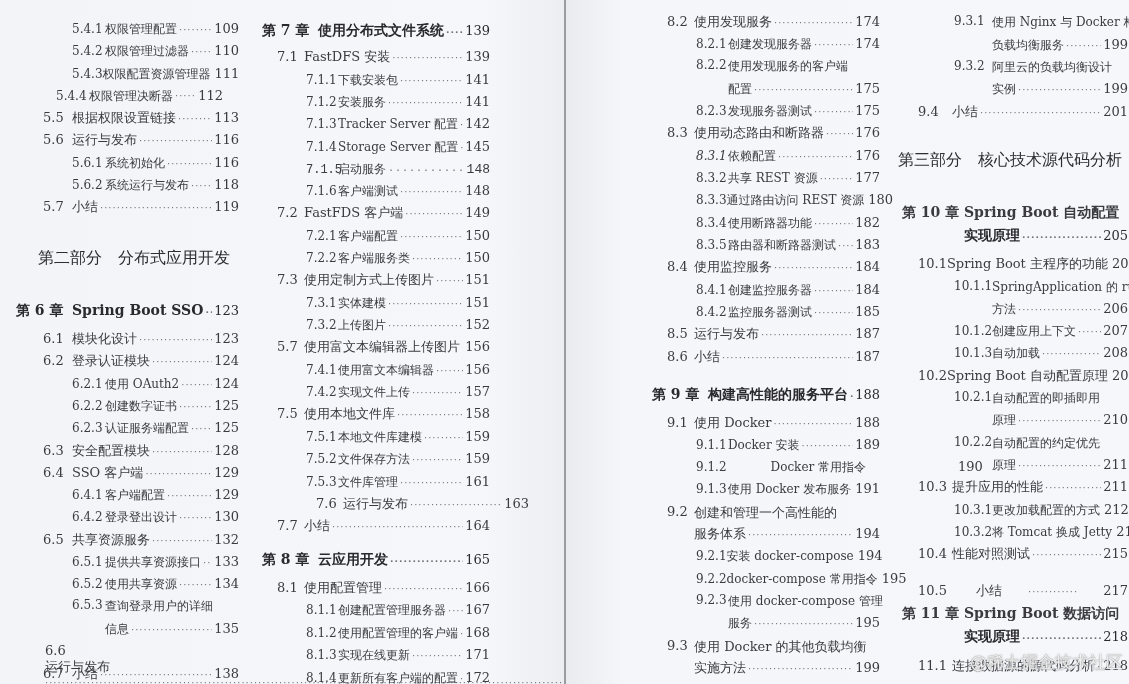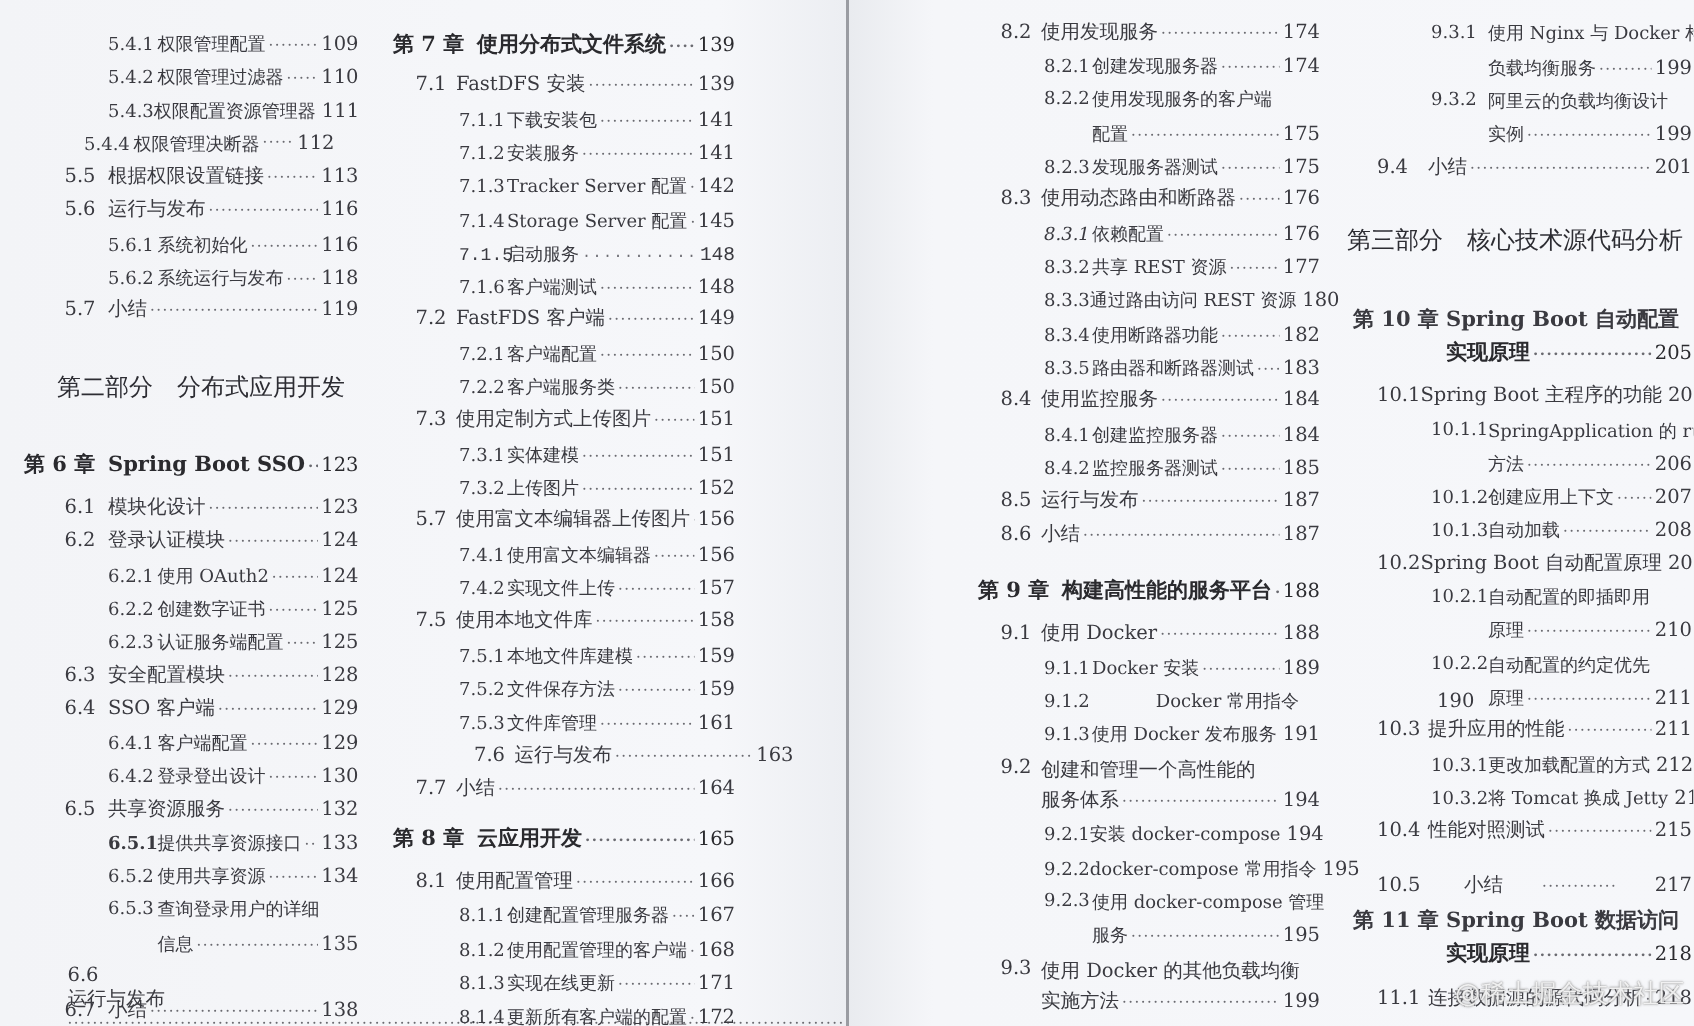--- a/index.html
+++ b/index.html
@@ -204,21 +204,21 @@
           <span class="dots"></span>
           <span class="page-no">130</span>
         </div>
         <div class="entry lvl1" style="top: 532px; left: 27px; width: 196px;">
           <span class="num" style="width: 29px;">6.5</span>
           <span class="title">共享资源服务</span>
           <span class="dots"></span>
           <span class="page-no">132</span>
         </div>
         <div class="entry lvl2" style="top: 554px; left: 56px; width: 167px;">
-          <span class="num" style="width: 33px; font-weight: bold;">6.5.1</span>
+          <span class="num" style="width: 33px;">6.5.1</span>
           <span class="title">提供共享资源接口</span>
           <span class="dots"></span>
           <span class="page-no">133</span>
         </div>
         <div class="entry lvl2" style="top: 576px; left: 56px; width: 167px;">
           <span class="num" style="width: 33px;">6.5.2</span>
           <span class="title">使用共享资源</span>
           <span class="dots"></span>
           <span class="page-no">134</span>
         </div>

